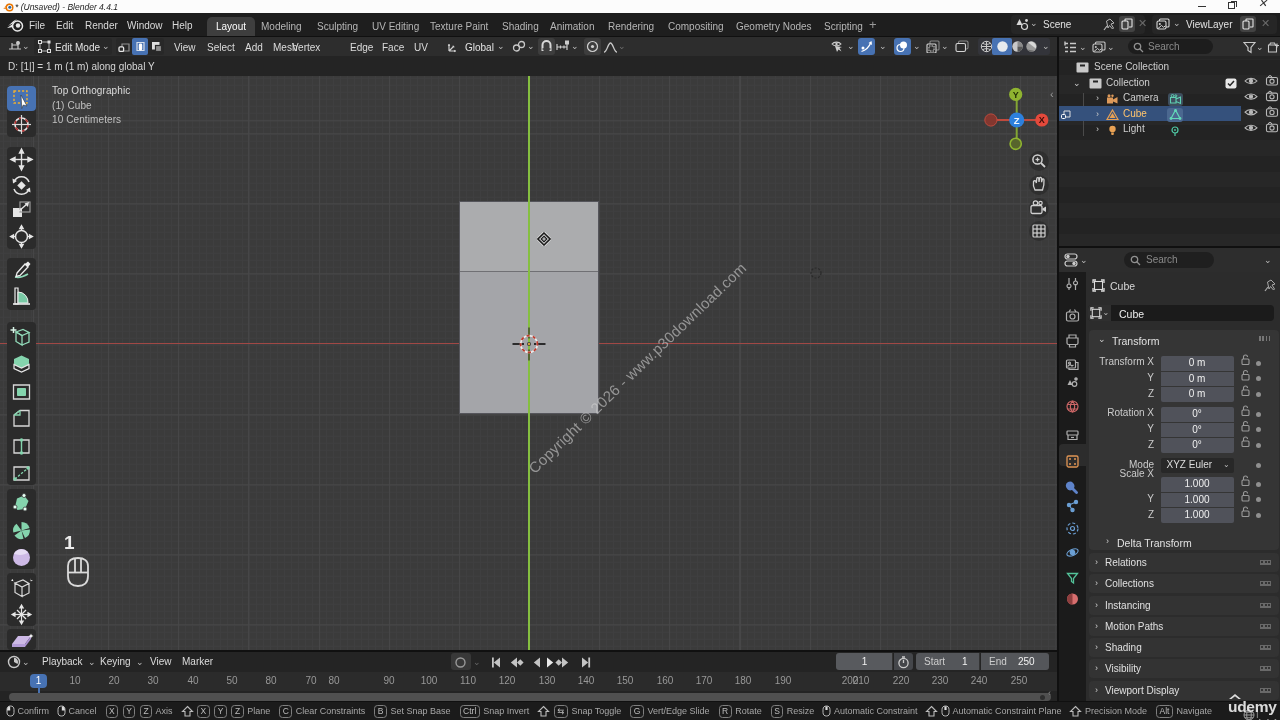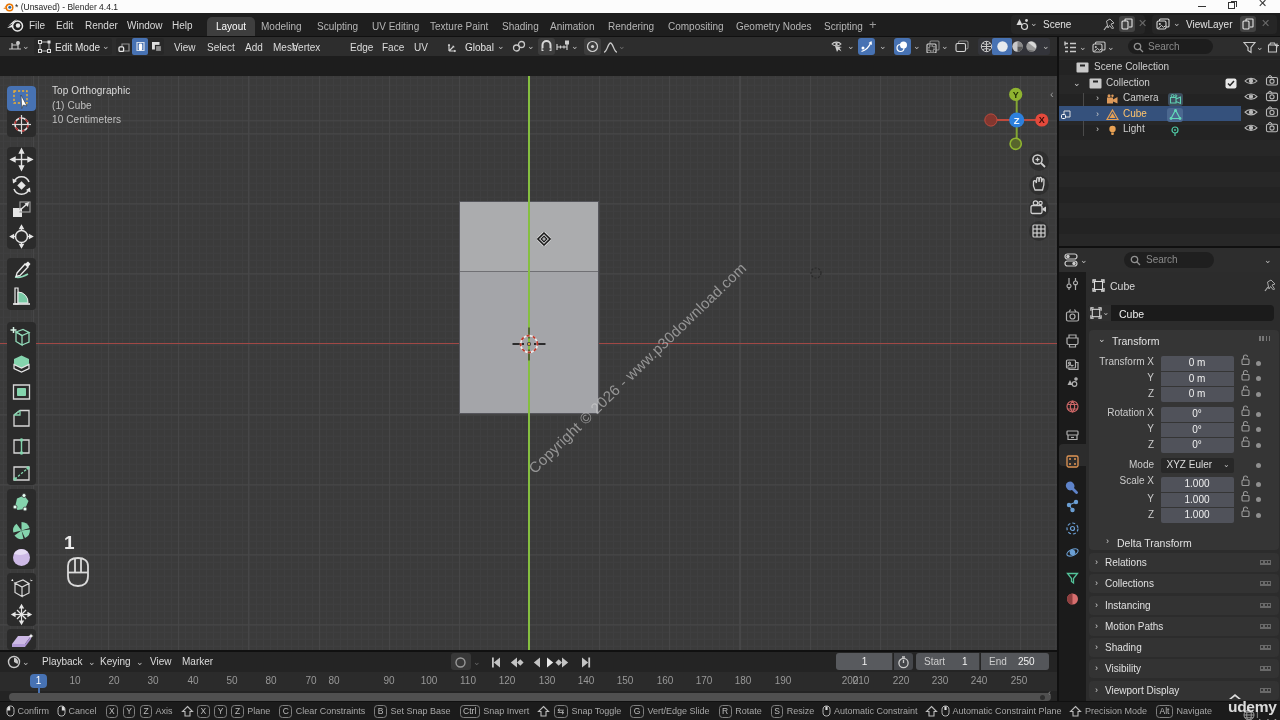--- a/index.html
+++ b/index.html
@@ -1,21 +1,21 @@
 <!DOCTYPE html>
 <html><head>
 <meta charset="utf-8">
 <style>
 * { margin:0; padding:0; box-sizing:border-box; }
 html,body { width:1280px; height:720px; overflow:hidden; background:#1d1d1d;
   font-family:"Liberation Sans", sans-serif; }
 #stage { position:absolute; left:0; top:0; width:1280px; height:720px; }
 .abs { position:absolute; }
 
-#titlebar { left:0; top:0; width:1280px; height:13px; background:#fcfcfc; }
+#titlebar { left:0; top:0; width:1280px; height:13px; background:#fcfcfc;font-style:italic; }
 #titletext { left:15px; top:1.5px; font-size:8.5px; color:#1b1b1b; }
 
 #menubar { left:0; top:13px; width:1280px; height:24px; background:#1e1e1e; }
 .menuitem { position:absolute; top:7px; font-size:10px; color:#dadada; }
 .tab { position:absolute; top:4px; height:20px; font-size:10px; color:#b6b6b6;
   border-radius:5px 5px 0 0; padding:4px 9px 0 9px; }
 .tab.active { background:#3e3e3e; color:#fdfdfd; }
 
 #vheader { left:0; top:37px; width:1057px; height:19px; background:#2d2d2d; }
 #tsettings { left:0; top:56px; width:1057px; height:20px; background:#242424; }
@@ -248,20 +248,23 @@
       <circle cx="6.5" cy="6.5" r="5.2" fill="#c9c9c9"></circle>
       <path d="M6.5 6.5 L6.5 1.3 A5.2 5.2 0 0 1 11.7 6.5 Z" fill="#8a8a8a"></path>
       <path d="M6.5 6.5 L11.7 6.5 A5.2 5.2 0 0 1 6.5 11.7 Z" fill="#585858"></path>
     </svg>
     <svg class="abs" style="left:1025px;top:3px" width="13" height="13" viewBox="0 0 13 13">
       <circle cx="6.5" cy="6.5" r="5.2" fill="#9b9b9b"></circle>
       <path d="M3 2.5 A5.2 5.2 0 0 1 10.8 8.5 Z" fill="#d9d9d9"></path>
       <path d="M2 9.5 A5.2 5.2 0 0 0 9 10.8 Z" fill="#6a6a6a"></path>
     </svg>
     <div class="hmenu" style="left:1042px;top:4px;font-size:9px;color:#bbb">⌄</div>
+  </div>
+  <div id="tsettings" class="abs">
+    <div class="abs" style="left:8px;top:5px;font-size:10px;color:#d6d6d6">D: [1|] = 1 m (1 m) along global Y</div>
   </div>
   <div id="viewport" class="abs">
       <div id="grid"></div>
     <div class="abs" style="left:0;top:267.1px;width:458.7px;height:1.2px;background:#a14845"></div>
     <div class="abs" style="left:599.2px;top:267.1px;width:457.8px;height:1.2px;background:#a14845"></div>
     <div class="abs" style="left:458.7px;top:125.3px;width:140.5px;height:212.5px;background:#a4a5a9;border:1px solid #55555b"></div>
     <div class="abs" style="left:459.7px;top:126.3px;width:138.5px;height:70px;background:#abacae;border-bottom:1px solid #707074"></div>
     <div class="abs" style="left:528.3px;top:0;width:1.5px;height:574px;background:#85bf40"></div>
     <svg class="abs" style="left:512px;top:250.6px" width="34" height="34" viewBox="0 0 34 34">
       <line x1="17" y1="0.5" x2="17" y2="11.5" stroke="#46522c" stroke-width="1.6"></line>
@@ -769,21 +772,21 @@
     <div class="abs" style="left:39px;top:86px;font-size:9px;color:#ccc">⌄</div>
     <div class="abs" style="left:53px;top:86.5px;font-size:10.5px;color:#e0e0e0">Transform</div>
     <div class="abs grip" style="left:200px;top:88px"></div>
     <div class="plabel" style="top:108px">Transform X</div>
     <div class="plabel" style="top:124px">Y</div>
     <div class="plabel" style="top:140px">Z</div>
     <div class="plabel" style="top:159px">Rotation X</div>
     <div class="plabel" style="top:175px">Y</div>
     <div class="plabel" style="top:191px">Z</div>
     <div class="plabel" style="top:211px">Mode</div>
-    <div class="plabel" style="top:227px">Scale X</div>
+    <div class="plabel" style="top:220px">Scale X</div>
     <div class="plabel" style="top:245px">Y</div>
     <div class="plabel" style="top:261px">Z</div>
     <div class="pfield" style="top:108px;border-radius:2px 2px 0 0">0 m</div>
     <div class="pfield" style="top:123.5px">0 m</div>
     <div class="pfield" style="top:139px;border-radius:0 0 2px 2px">0 m</div>
     <div class="pfield" style="top:159px;border-radius:2px 2px 0 0">0°</div>
     <div class="pfield" style="top:174.5px">0°</div>
     <div class="pfield" style="top:190px;border-radius:0 0 2px 2px">0°</div>
     <div class="pfield" style="top:210px;background:#282828;border-radius:2px;color:#ddd;text-align:left;padding-left:6px">XYZ Euler</div>
     <div class="abs" style="left:164px;top:212px;font-size:8px;color:#bbb">⌄</div>

